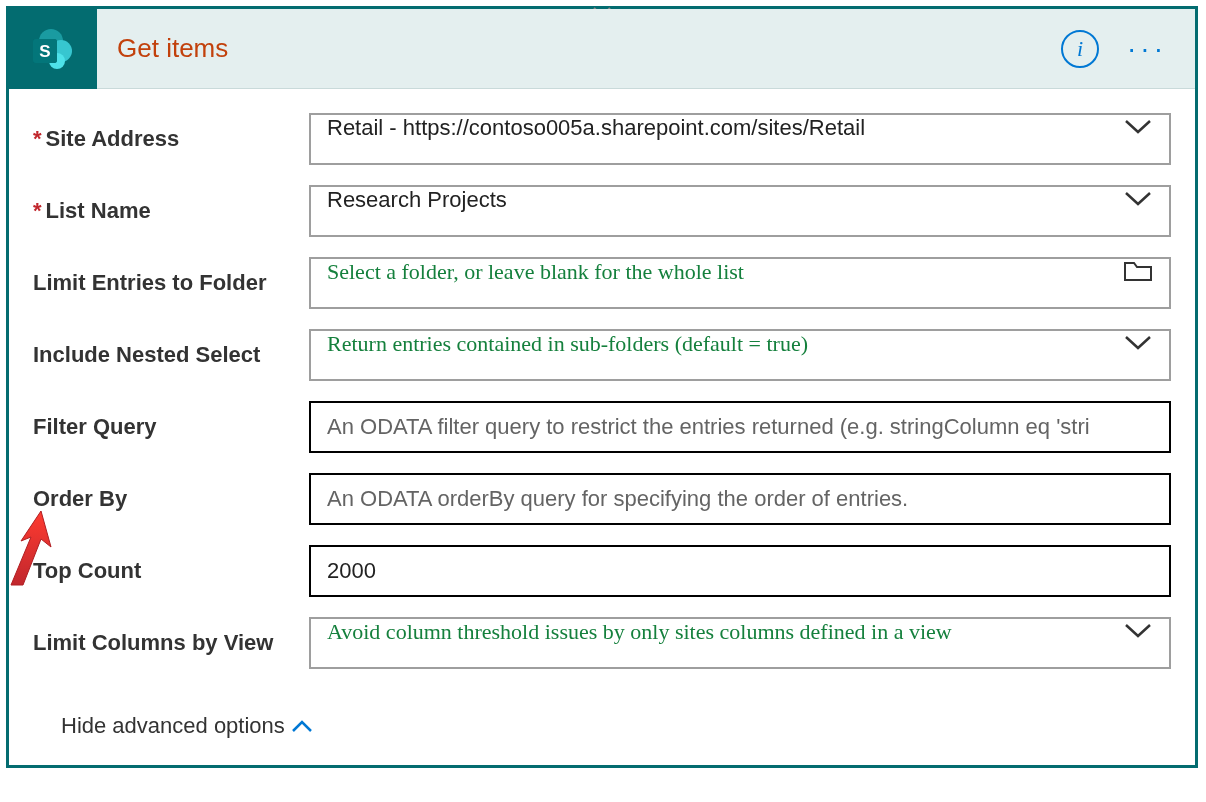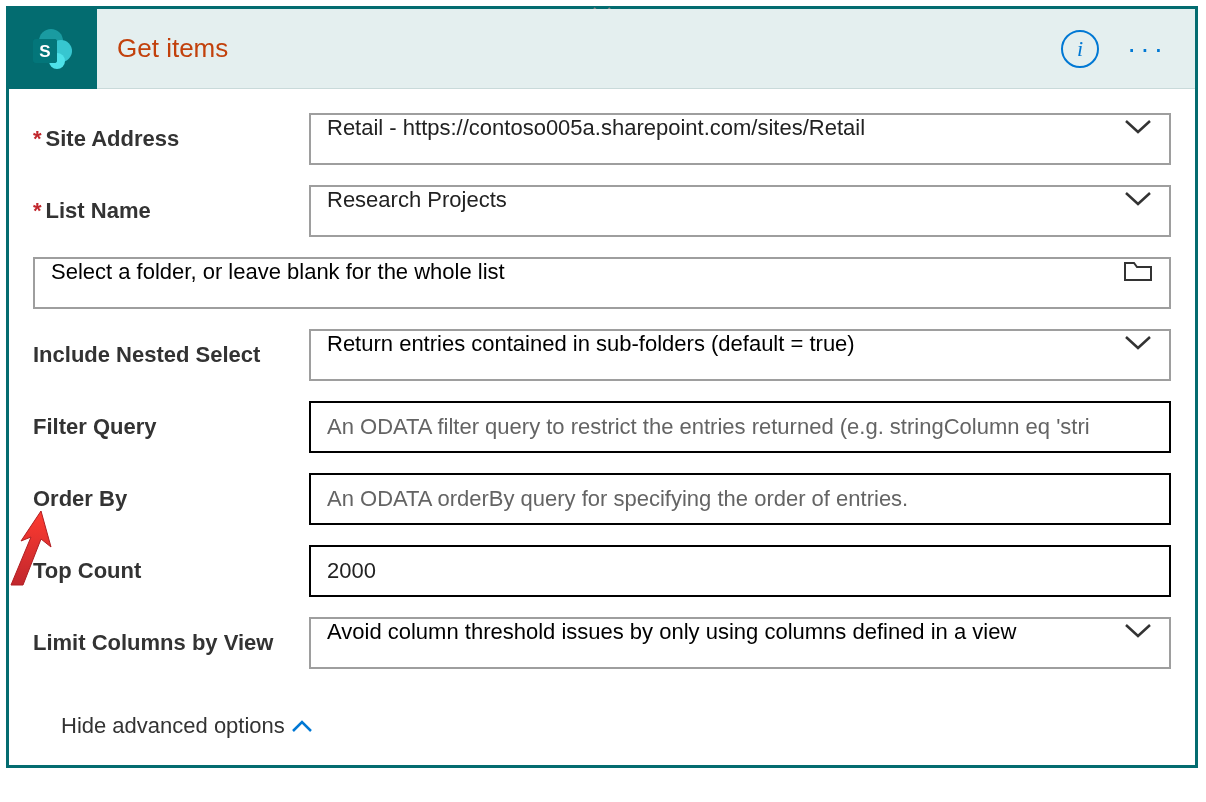--- a/index.html
+++ b/index.html
@@ -97,21 +97,21 @@
     padding: 0 16px;
     font-size: 22px;
     color: #222;
     position: relative;
   }
   .control .text {
     flex: 1;
     white-space: nowrap;
     overflow: hidden;
   }
-  .control .placeholder { color: #000000; }
+  .control .placeholder { color: #15803d; font-family: Liberation Serif, serif; }
   .control .chev {
     flex-shrink: 0;
     margin-left: 10px;
   }
   .folder-ico {
     flex-shrink: 0;
     margin-left: 10px;
   }
   input.textin {
     flex: 1;
@@ -189,20 +189,21 @@
         <span class="text">Research Projects</span>
         <span class="chev">
           <svg width="30" height="18" viewBox="0 0 30 18">
               <path d="M3 4 L15 15 L27 4" fill="none" stroke="#333" stroke-width="2.5"></path>
             </svg>
         </span>
       </div>
     </div>
 
     <div class="row">
+      <div class="label">Limit Entries to Folder</div>
       <div class="control">
         <span class="text placeholder">Select a folder, or leave blank for the whole list</span>
         <span class="folder-ico">
           <svg width="30" height="24" viewBox="0 0 30 24">
               <path d="M2 6 L2 21 L28 21 L28 8 L14 8 L11 4 L2 4 Z" fill="none" stroke="#333" stroke-width="2"></path>
             </svg>
         </span>
       </div>
     </div>
 
@@ -229,21 +230,21 @@
     </div>
 
     <div class="row">
       <div class="label">Top Count</div>
       <input class="textin" value="2000" style="">
     </div>
 
     <div class="row">
       <div class="label">Limit Columns by View</div>
       <div class="control">
-        <span class="text placeholder">Avoid column threshold issues by only using columns defined in a view</span>
+        <span class="text placeholder">Avoid column threshold issues by only sites columns defined in a view</span>
         <span class="chev">
           <svg width="30" height="18" viewBox="0 0 30 18">
               <path d="M3 4 L15 15 L27 4" fill="none" stroke="#333" stroke-width="2.5"></path>
             </svg>
         </span>
       </div>
     </div>
 
     <div class="hide-adv">
       <span>Hide advanced options</span>

